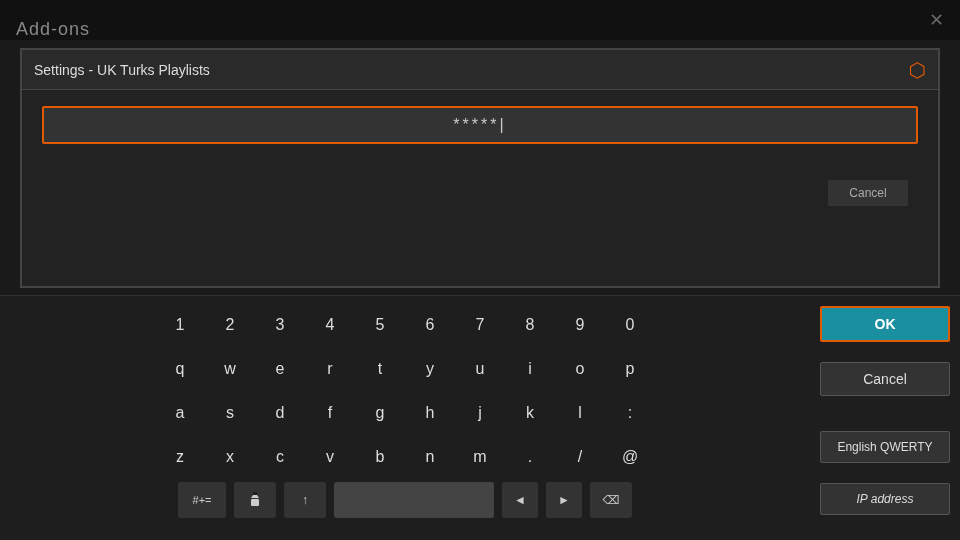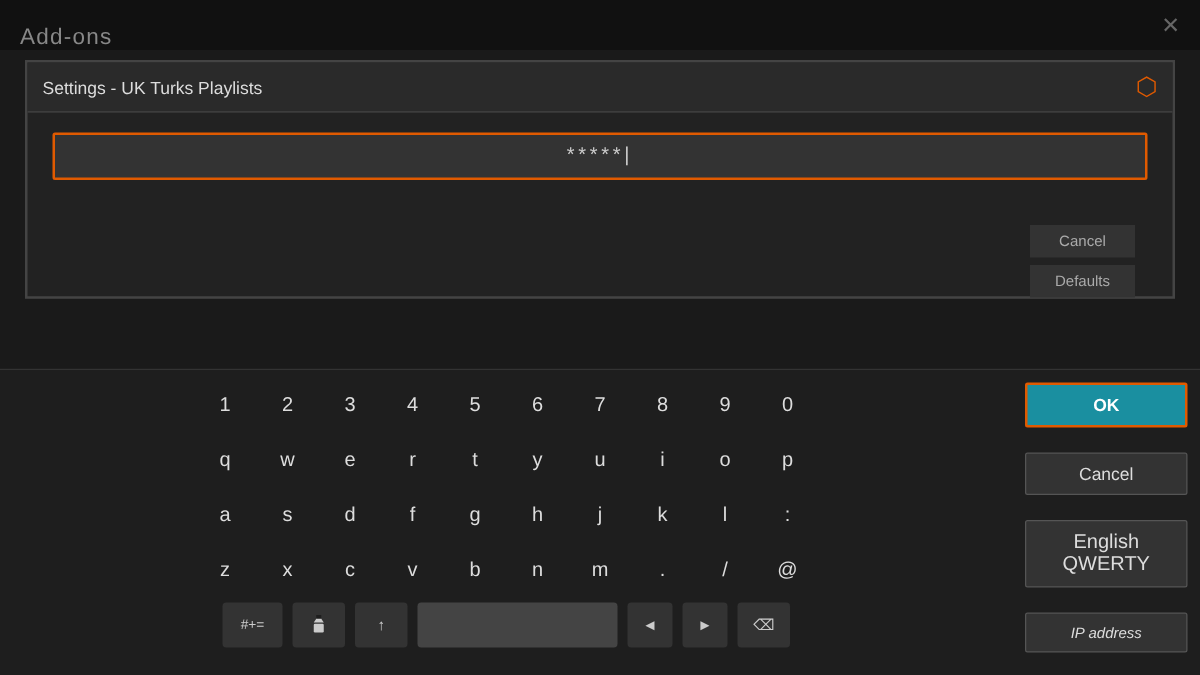--- a/index.html
+++ b/index.html
@@ -36,21 +36,21 @@
       color: #666;
       font-size: 18px;
     }
 
     
     .settings-dialog {
       position: absolute;
       top: 48px;
       left: 20px;
       right: 20px;
-      height: 191px;
+      height: 240px;
       background: #222;
       border: 2px solid #444;
     }
 
     .settings-title-bar {
       background: #2a2a2a;
       height: 40px;
       display: flex;
       align-items: center;
       justify-content: space-between;
@@ -212,21 +212,20 @@
     <span class="settings-title">Settings - UK Turks Playlists</span>
     <span class="settings-title-icon">⬡</span>
   </div>
 
   <div class="password-input-wrapper">
     <span class="password-input-display"><span>*****</span><span>|</span></span>
   </div>
 
   <div class="dialog-buttons">
     <button class="dialog-btn">Cancel</button>
-    <button class="dialog-btn">Defaults</button>
   </div>
 </div>
 
 <div class="keyboard-area">
   <div class="keyboard-main">
 
     <div class="key-row">
       <button class="key">1</button>
       <button class="key">2</button>
       <button class="key">3</button>
@@ -292,16 +291,16 @@
       <button class="key-special key-arrow">◄</button>
       <button class="key-special key-arrow">►</button>
       <button class="key-special" style="width:42px;">⌫</button>
     </div>
 
   </div>
 
   <div class="keyboard-right">
     <button class="kb-btn kb-btn-ok">OK</button>
     <button class="kb-btn">Cancel</button>
-    <button class="kb-btn" style="font-size:16px;">English QWERTY</button>
+    <button class="kb-btn" style="font-size:12px;margin-top:15px;">English QWERTY</button>
     <button class="kb-btn" style="font-size:12px;font-style:italic;">IP address</button>
   </div>
 </div>
 
 </body></html>

